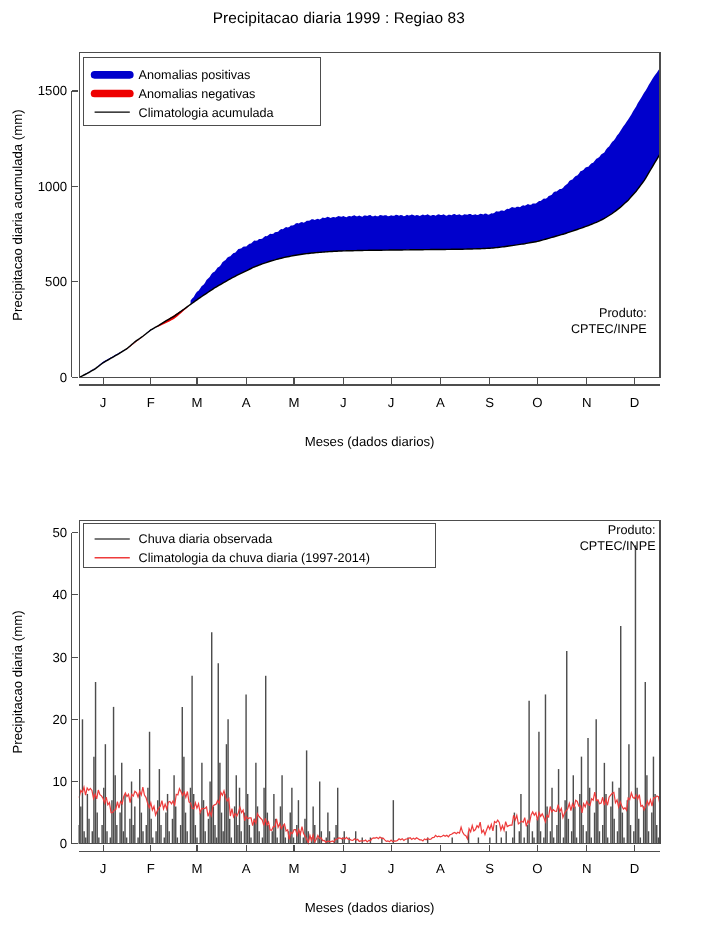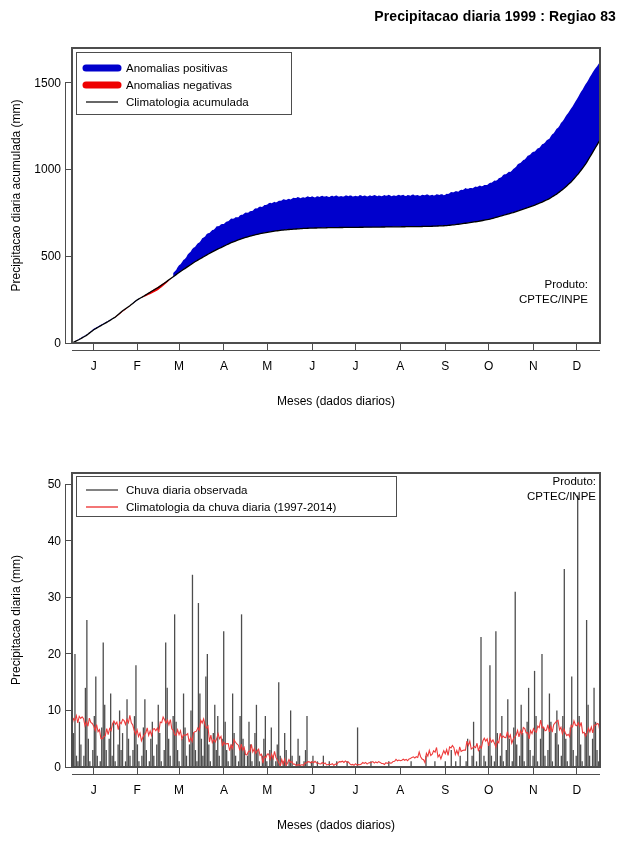--- a/index.html
+++ b/index.html
@@ -18,23 +18,23 @@
   .page {
     width: 640px;
     height: 850px;
     position: relative;
   }
   .chart-title {
     position: absolute;
     top: 8px;
     left: 0;
     width: 616px;
-    text-align: right;
+    text-align: center;
     font-size: 14px;
-    font-weight: bold;
+    font-weight: normal;
     letter-spacing: 0.1px;
   }
   .panel {
     position: absolute;
     left: 0;
     width: 640px;
   }
   #panel-top { top: 30px; height: 390px; }
   #panel-bottom { top: 450px; height: 400px; }
   svg { display: block; }

